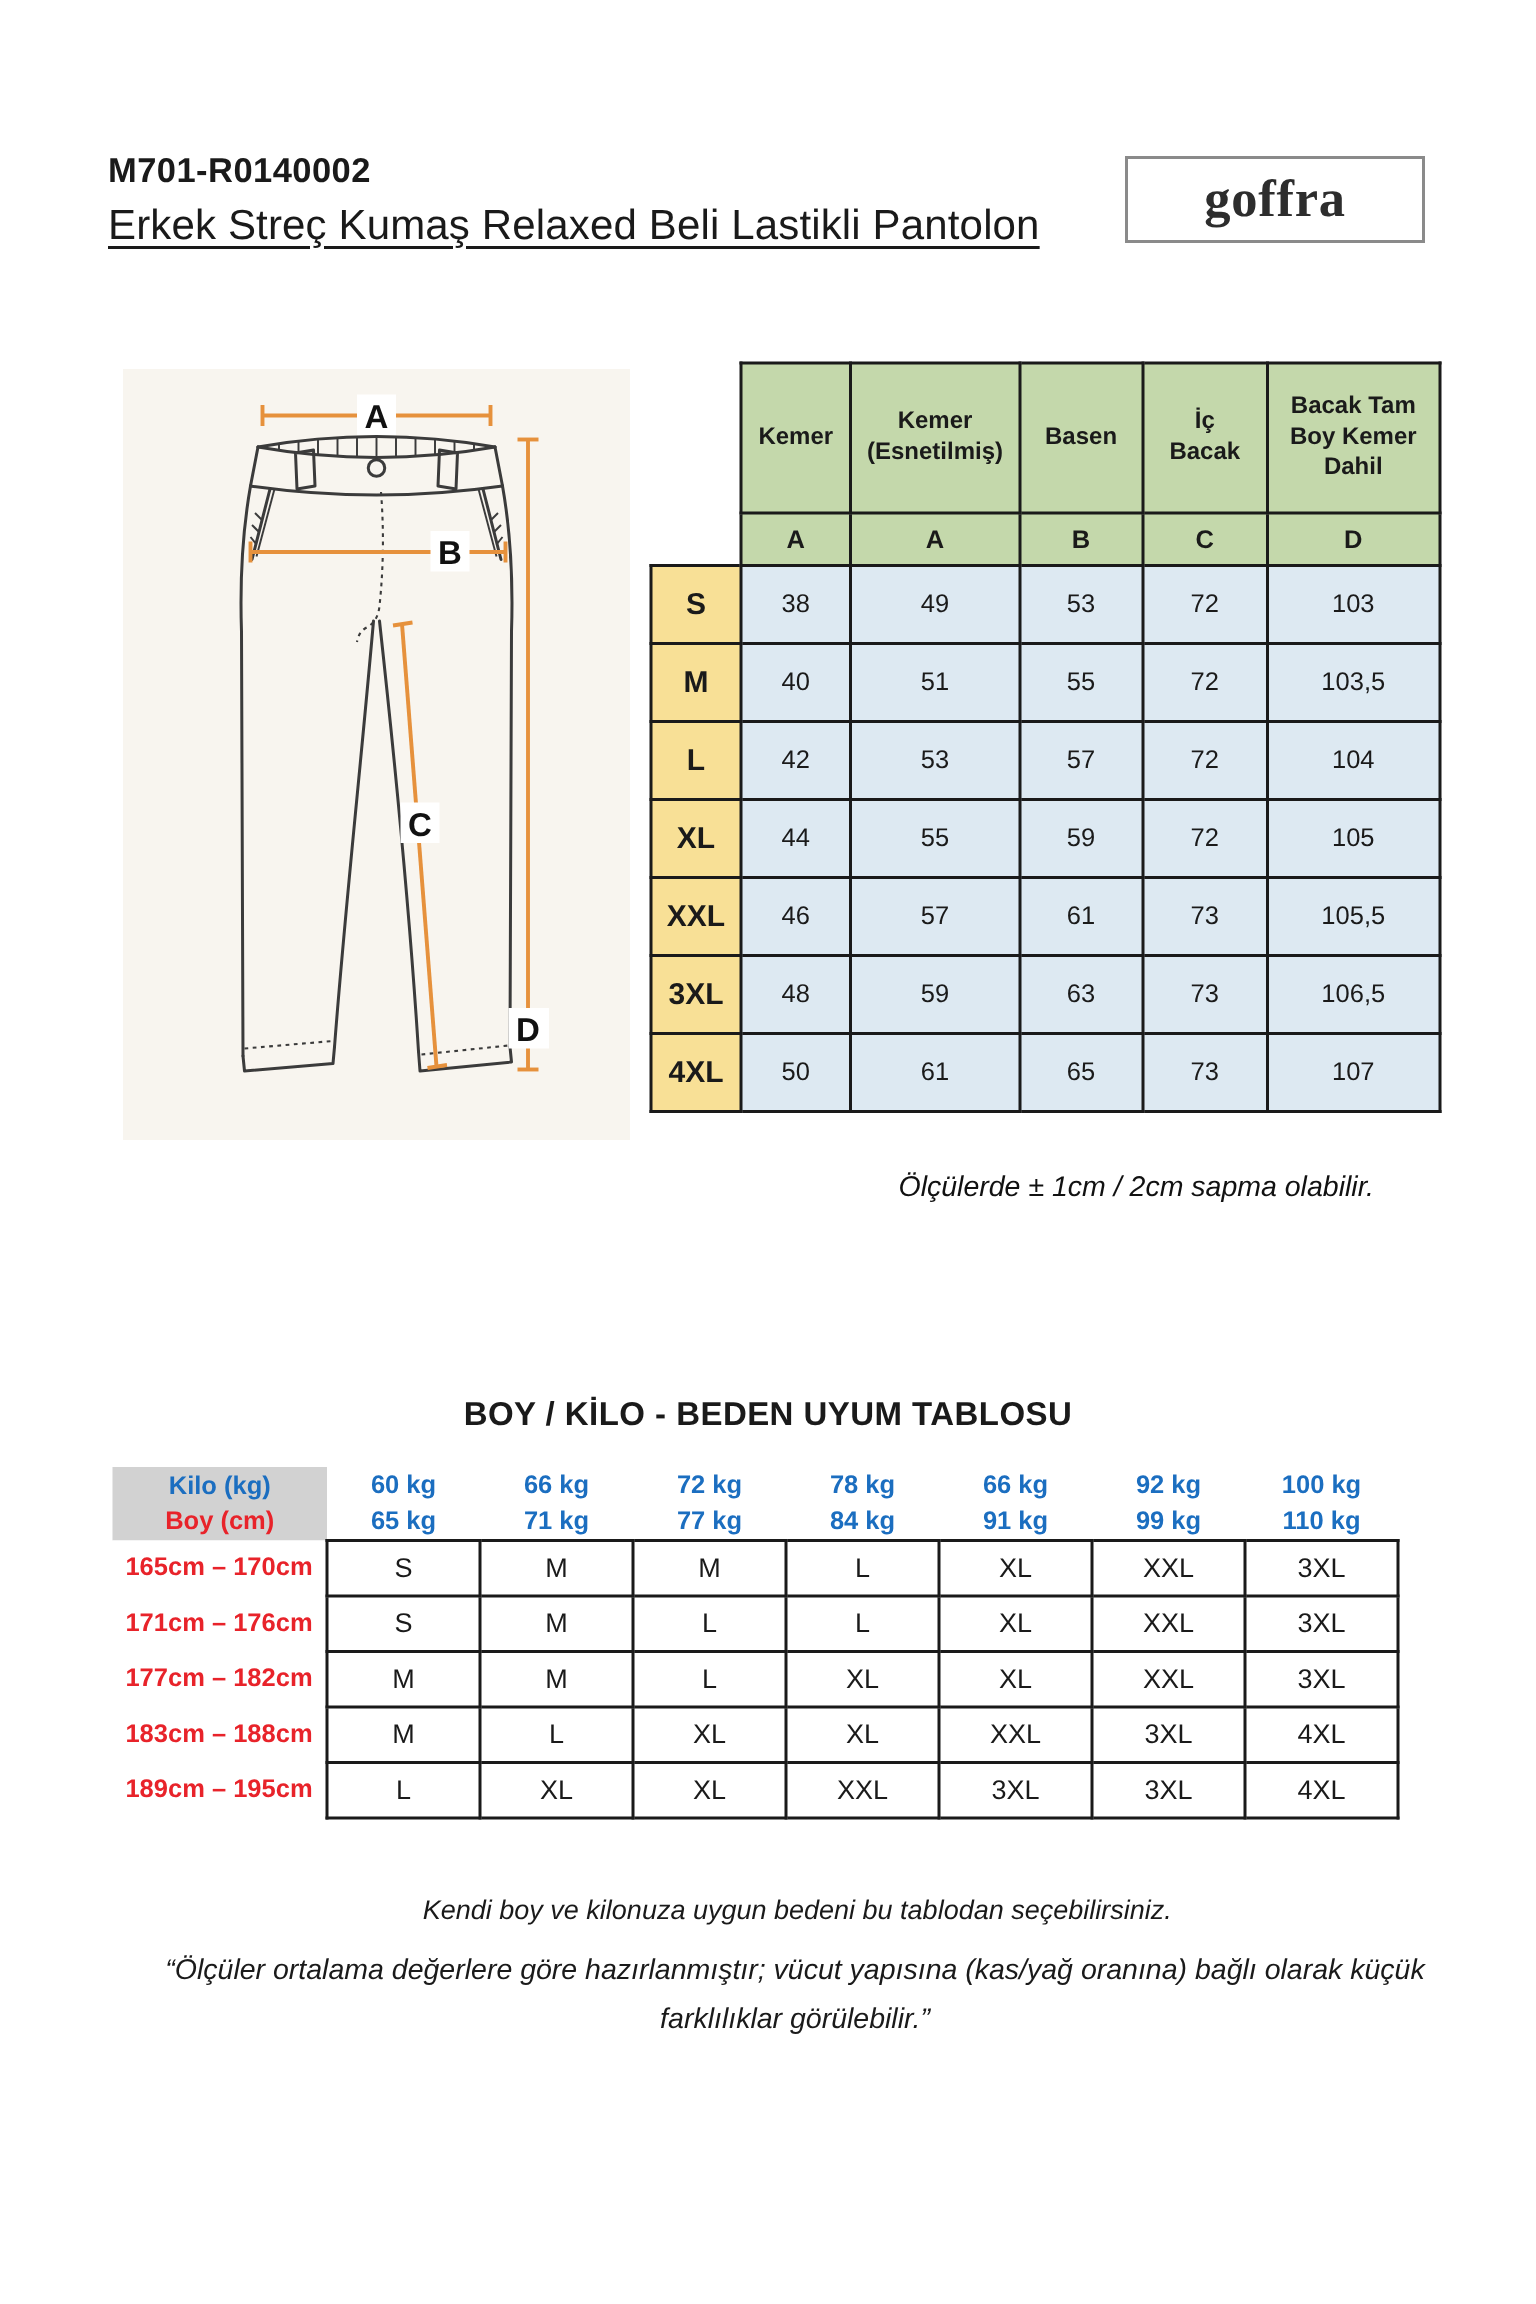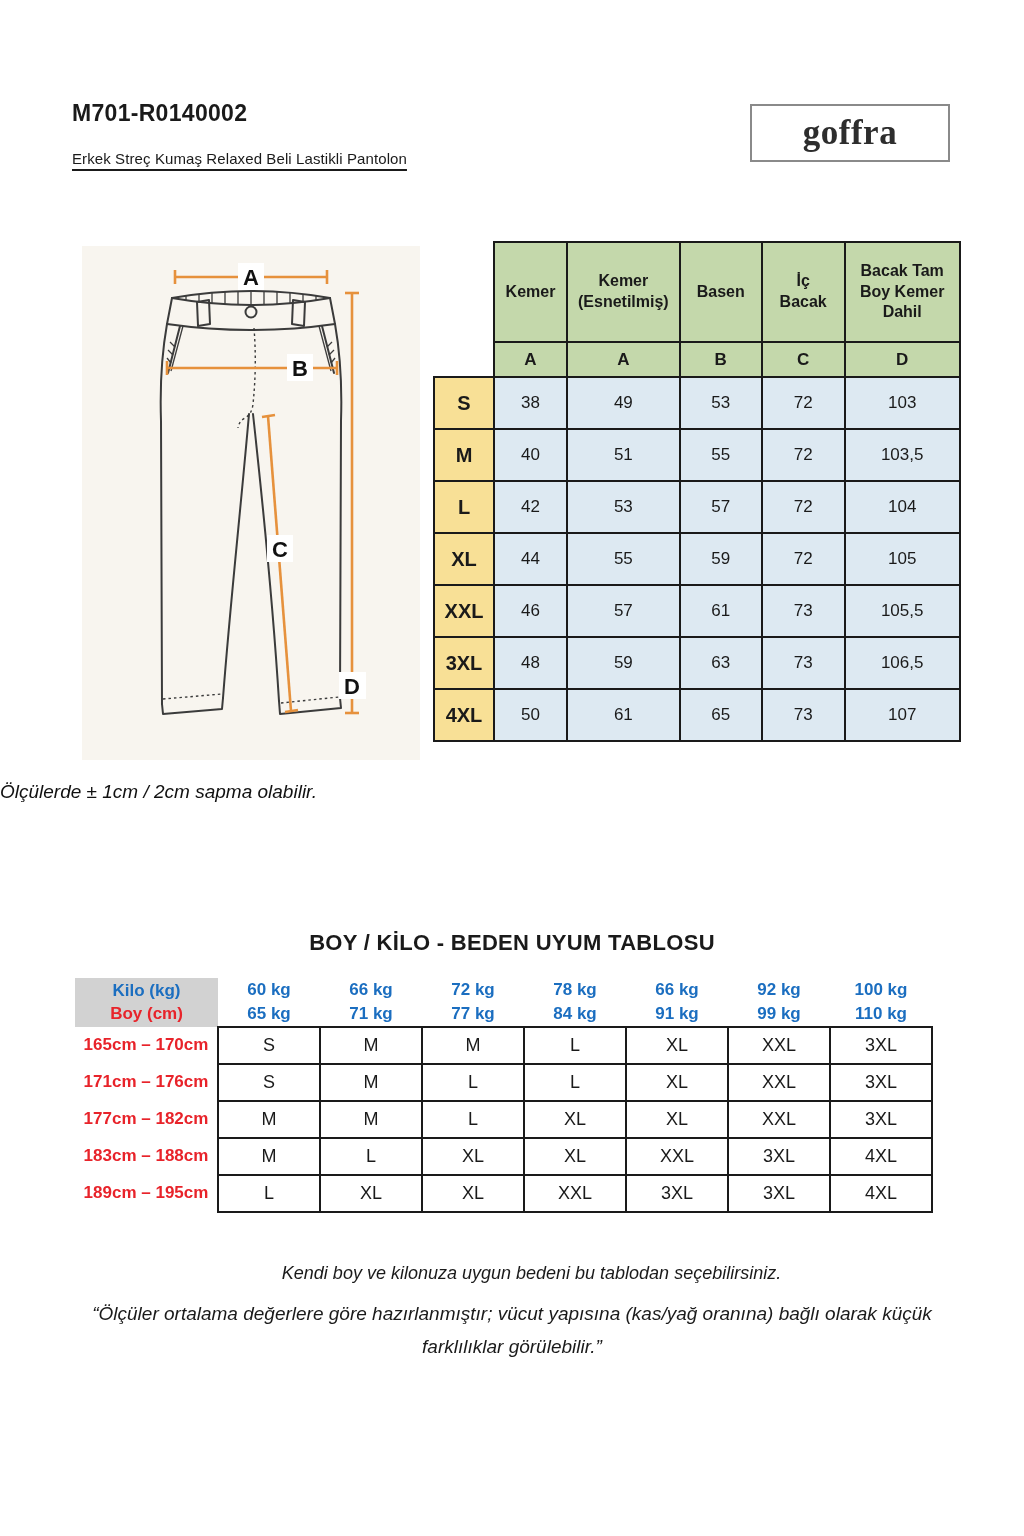--- a/index.html
+++ b/index.html
@@ -14,21 +14,21 @@
     width: 1024px;
     height: 1536px;
     background: #ffffff;
     overflow: hidden;
   }
 
   
   .title-block { position: absolute; left: 72px; top: 100px; }
   .product-code { font-size: 23px; font-weight: 700; letter-spacing: 0.3px; }
   .product-name {
-    margin-top: 23px; font-size: 15px; font-weight: 400; letter-spacing: 0.1px;
+    margin-top: 7px; font-size: 28px; font-weight: 400; letter-spacing: 0.1px;
     text-decoration: underline; text-underline-offset: 5px; text-decoration-thickness: 1.5px;
   }
   .brand-box {
     position: absolute; left: 750px; top: 104px; width: 200px; height: 58px;
     background: #ffffff; border: 2px solid #8a8a8a;
     display: flex; align-items: center; justify-content: center;
   }
   .brand-box span { font-size: 35px; font-weight: 600; color: #2d2d2d; letter-spacing: 0.5px; font-family: Liberation Serif, serif; }
 
   
@@ -53,21 +53,21 @@
   .size-table .blank { border: none; background: transparent; }
   .size-table .col-hdr {
     background: var(--green, #c4d8ab);
     font-size: 16px; font-weight: 700; line-height: 1.3; padding: 4px 10px; height: 100px;
   }
   .size-table .letter-hdr { background: var(--green, #c4d8ab); font-size: 17px; font-weight: 700; height: 35px; }
   .size-table .size-cell { background: var(--yellow, #f8e096); font-size: 20px; font-weight: 700; height: 52px; }
   .size-table .val-cell { background: var(--cellblue, #dde9f2); font-size: 17px; font-weight: 400; }
 
   .tolerance {
-    position: absolute; left: 0; top: 781px; width: 916px; text-align: left;
+    position: absolute; left: 0; top: 781px; width: 916px; text-align: right;
     font-style: italic; font-size: 19px; color: #111;
   }
 
   
   .fit-title {
     position: absolute; left: 0; top: 930px; width: 1024px; text-align: center;
     font-size: 22px; font-weight: 700; letter-spacing: 0.3px;
   }
   .fit-table {
     position: absolute; left: 75px; top: 978px;
@@ -82,21 +82,21 @@
   .fit-table .w-hdr div { font-size: 17px; font-weight: 700; line-height: 1.4; color: var(--blue, #1b6ec0); }
   .fit-table .h-label { border: none; background: #ffffff; font-size: 17px; font-weight: 700; color: var(--red, #e8232a); height: 37px; }
   .fit-table .fit-cell { border: 2px solid #1a1a1a; background: #ffffff; font-size: 18px; font-weight: 400; }
 
   
   .footer-note1 {
     position: absolute; left: 0; top: 1263px; width: 1024px; text-align: center;
     font-style: italic; font-size: 18px; padding-left: 39px;
   }
   .footer-note2 {
-    position: absolute; left: 77px; top: 1297px; width: 870px; text-align: center;
+    position: absolute; left: 95px; top: 1297px; width: 870px; text-align: center;
     font-style: italic; font-size: 19px; line-height: 1.75;
   }
 </style>
 </head>
 <body>
 
 <div class="page" style="--green: #C4D8AB; --yellow: #F8E096; --cellblue: #DDE9F2; --gray: #D2D2D2; --blue: #1B6EC0; --red: #E8232A; --orange: #E6913C; --diagram-bg: #F8F5EF;">
 
   <div class="title-block">
     <div class="product-code">M701-R0140002</div>

